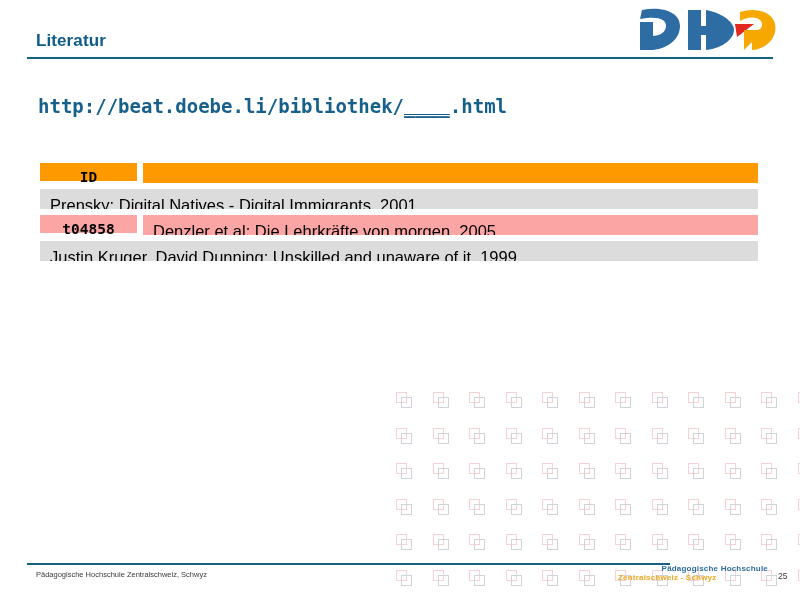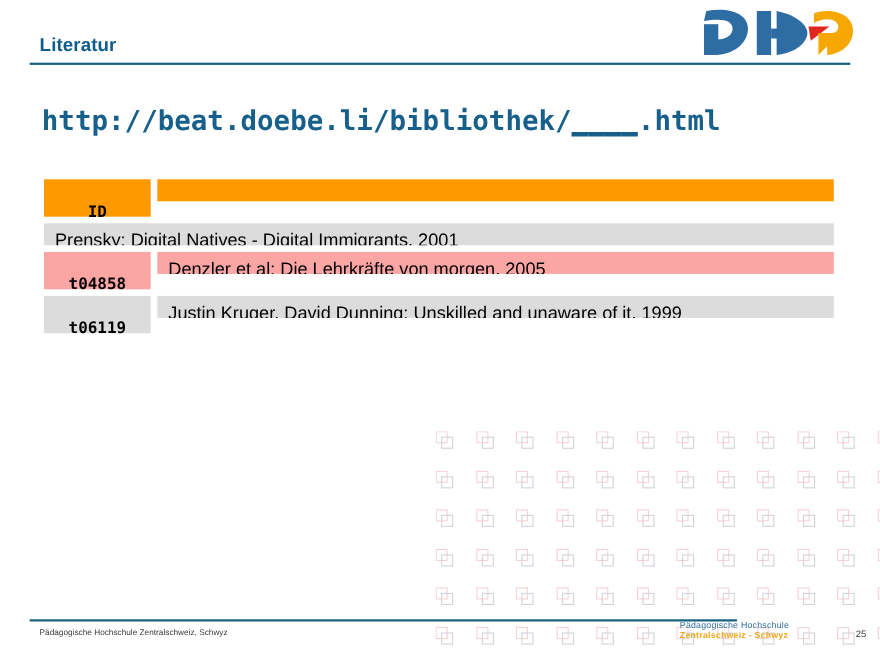--- a/index.html
+++ b/index.html
@@ -79,21 +79,21 @@
     height: 48px;
     z-index: 4;
   }
 
   
   #url-line {
     position: absolute;
     left: 38px;
     top: 95px;
     font-family: "DejaVu Sans Mono", "Liberation Mono", monospace;
-    font-size: 25px;
+    font-size: 19px;
     font-weight: bold;
     color: #16608b;
     white-space: pre;
     z-index: 3;
   }
   #url-blank {
     text-decoration: underline;
   }
 
   
@@ -105,28 +105,28 @@
     z-index: 3;
   }
   .lit-row {
     display: flex;
     gap: 6px;
     margin-bottom: 6px;
   }
   .cell-id {
     width: 97px;
     box-sizing: border-box;
-    padding: 20px 0 4px 0;
+    padding: 4px 0 4px 0;
     text-align: center;
     font-family: "DejaVu Sans Mono", "Liberation Mono", monospace;
     font-size: 14.5px;
     font-weight: bold;
     color: #000000;
     line-height: 20px;
-    height: 34px;
+    height: 18px;
   }
   .cell-title {
     flex: 1;
     box-sizing: border-box;
     padding: 4px 0 4px 10px;
     font-family: "Liberation Sans", sans-serif;
     font-size: 16.5px;
     color: #000000;
     line-height: 24px;
     height: 20px;
@@ -169,23 +169,24 @@
   }
   #footer-brand {
     position: absolute;
     left: 618px;
     top: 564px;
     width: 150px;
     z-index: 3;
   }
   #footer-brand-line1 {
     font-size: 8px;
-    font-weight: normal;
+    font-weight: bold;
     color: #2d6e9e;
     letter-spacing: 0.2px;
+    text-align: right;
   }
   #footer-brand-line2 {
     font-size: 8px;
     font-weight: bold;
     color: #f0a81e;
     letter-spacing: 0.2px;
     text-align: left;
     padding-right: 4px;
   }
   #page-number {
@@ -516,21 +517,20 @@
   <div class="lit-row light">
     <div class="cell-title">Prensky: Digital Natives - Digital Immigrants, 2001</div>
   </div>
 
   <div class="lit-row dark">
     <div class="cell-id">t04858</div>
     <div class="cell-title">Denzler et al: Die Lehrkräfte von morgen, 2005</div>
   </div>
 
   <div class="lit-row light">
-    <div class="cell-id">t06119</div>
     <div class="cell-title">Justin Kruger, David Dunning: Unskilled and unaware of it, 1999</div>
   </div>
 
 </div>
 
 <div id="footer-rule"></div>
 <div id="footer-text">Pädagogische Hochschule Zentralschweiz, Schwyz</div>
 <div id="footer-brand">
   <div id="footer-brand-line1">Pädagogische Hochschule</div>
   <div id="footer-brand-line2">Zentralschweiz - Schwyz</div>

